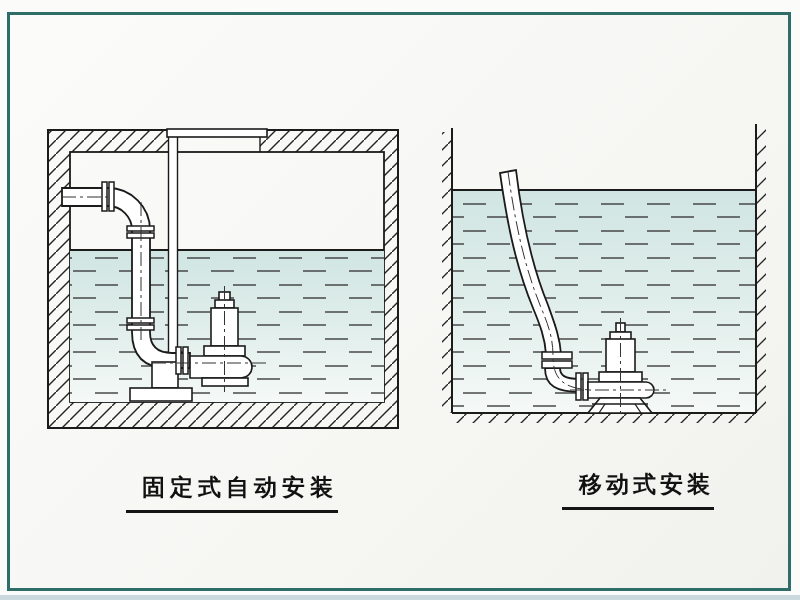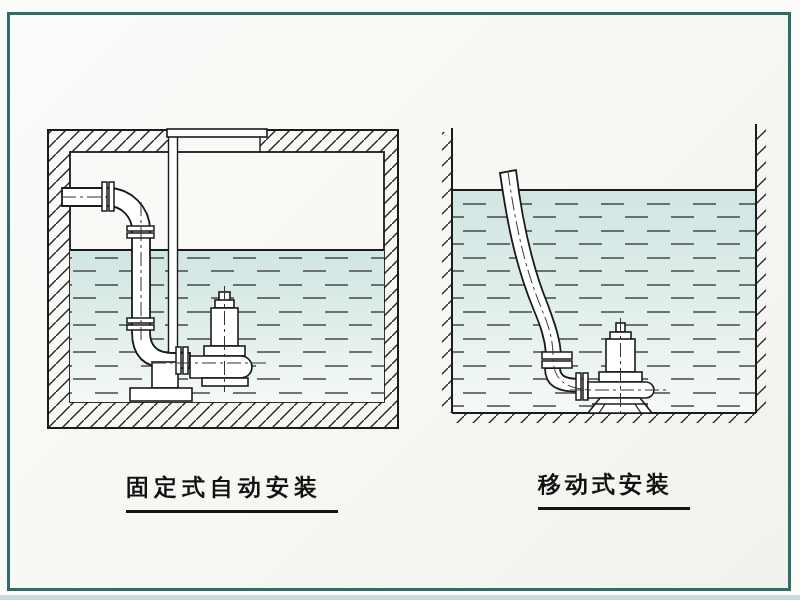--- a/index.html
+++ b/index.html
@@ -11,28 +11,28 @@
   .frame{
     position:absolute;left:7px;top:12px;width:778px;height:573px;
     border:3px solid #2e6d68;background:linear-gradient(135deg,#fbfbf9 0%,#f6f6f3 60%,#f1f1ee 100%);
   }
   .bottom-strip{
     position:absolute;left:0;top:595px;width:800px;height:5px;background:#c9d9dd;
   }
   svg.canvas{position:absolute;left:0;top:0;}
   .caption{
     position:absolute;
-    text-align:left;
+    text-align:right;
     font-size:23px;font-weight:bold;color:#111;
     border-bottom:3px solid #151515;
     padding-bottom:7px;
     white-space:nowrap;
   }
   .caption.fixed{left:126px;top:472px;width:212px;letter-spacing:5px;}
-  .caption.mobile{left:538px;top:469px;width:152px;letter-spacing:4px;}
+  .caption.mobile{left:562px;top:469px;width:152px;letter-spacing:4px;}
 </style>
 </head>
 <body>
 
 <div class="frame"></div>
 <div class="bottom-strip"></div>
 
 <svg class="canvas" width="800" height="600" viewBox="0 0 800 600">
   <defs>
     <linearGradient id="waterGrad" x1="0" y1="0" x2="0" y2="1">

